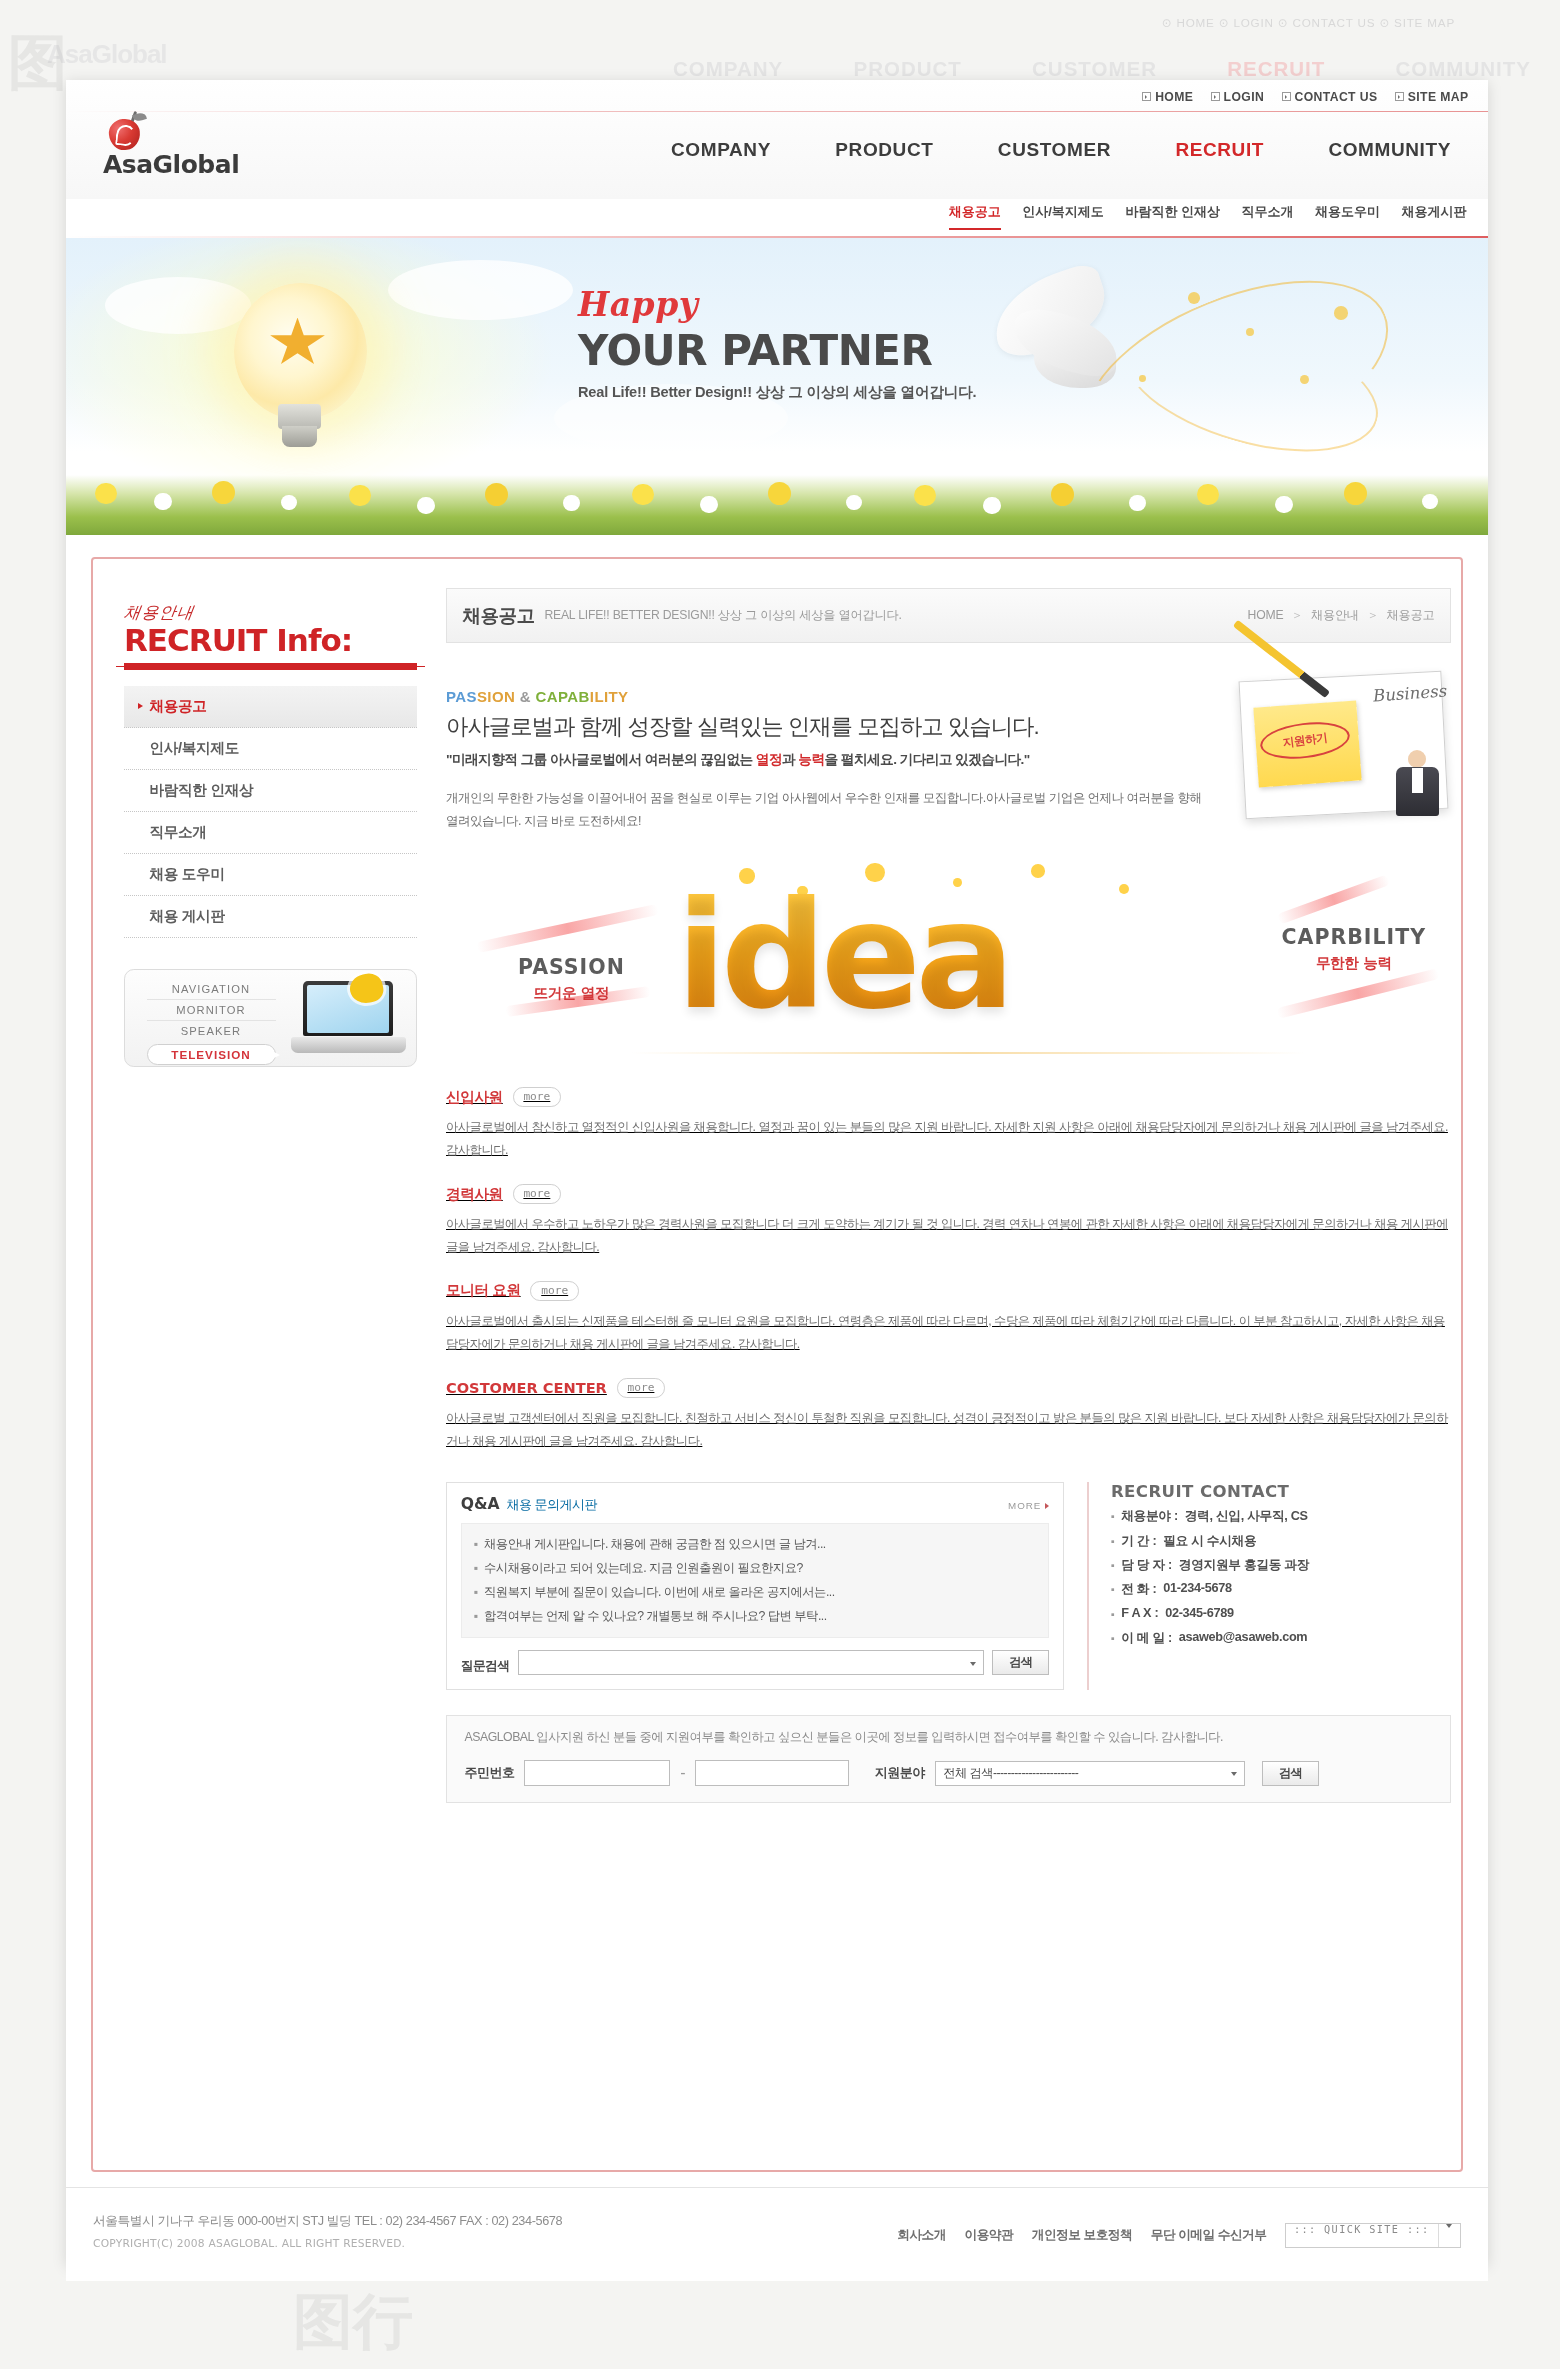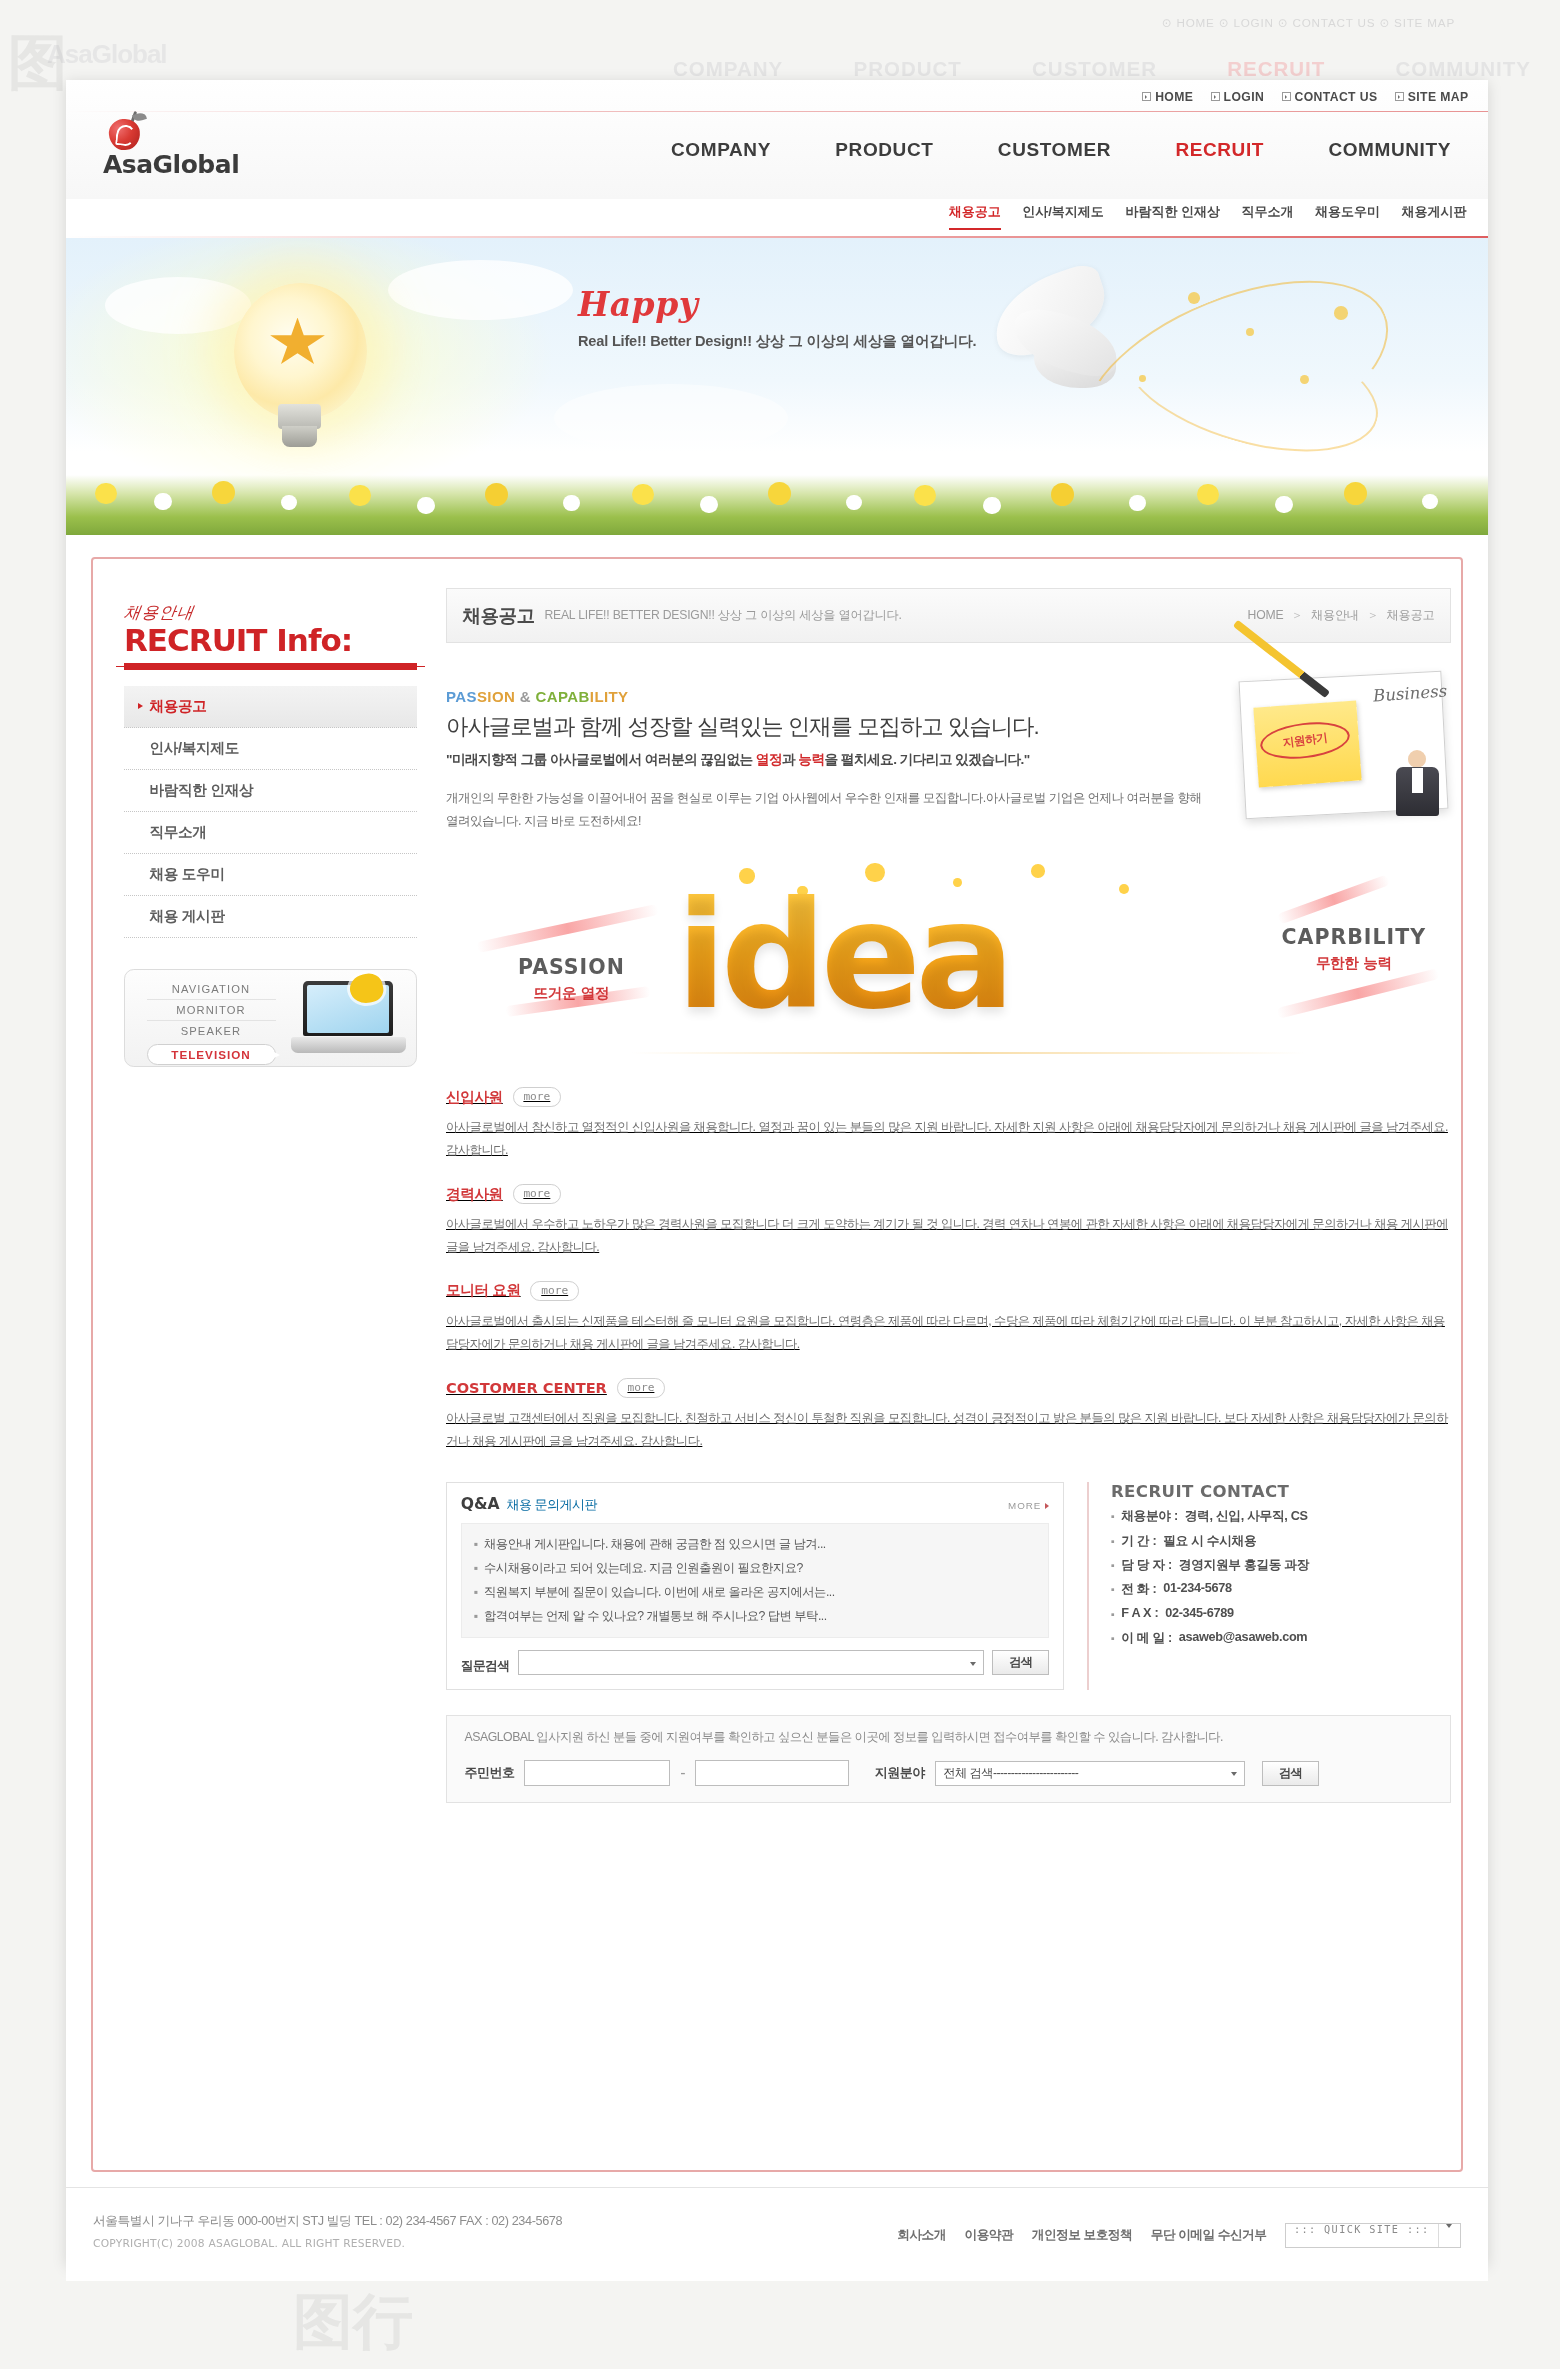--- a/index.html
+++ b/index.html
@@ -317,20 +317,21 @@
     <div class="swirl"></div>
     <div class="swirl2"></div>
     <div class="dot" style="left:1122px;top:54px;width:11.7px;height:11.7px;"></div>
     <div class="dot" style="left:1180px;top:90px;width:7.8px;height:7.8px;"></div>
     <div class="dot" style="left:1268px;top:68px;width:13.7px;height:13.7px;"></div>
     <div class="dot" style="left:1234px;top:137px;width:8.8px;height:8.8px;"></div>
     <div class="dot" style="left:1073px;top:137px;width:6.8px;height:6.8px;"></div>
 
     <div class="hero-copy">
       <div class="hero-happy">Happy</div>
+      <div class="hero-main">YOUR PARTNER</div>
       <div class="hero-sub">Real Life!! Better Design!! 상상 그 이상의 세상을 열어갑니다.</div>
     </div>
 
     <div class="flower-band">
       <div class="fl" style="left:29px;top:7.8px;width:21.5px;height:21.5px;background:#fbe14a;"></div>
       <div class="fl" style="left:88px;top:17.6px;width:17.6px;height:17.6px;background:#fff;"></div>
       <div class="fl" style="left:146px;top:5.9px;width:23.4px;height:23.4px;background:#f7d63b;"></div>
       <div class="fl" style="left:215px;top:19.5px;width:15.6px;height:15.6px;background:#fff;"></div>
       <div class="fl" style="left:283px;top:9.8px;width:21.5px;height:21.5px;background:#fbe14a;"></div>
       <div class="fl" style="left:351px;top:21.5px;width:17.6px;height:17.6px;background:#fff;"></div>

